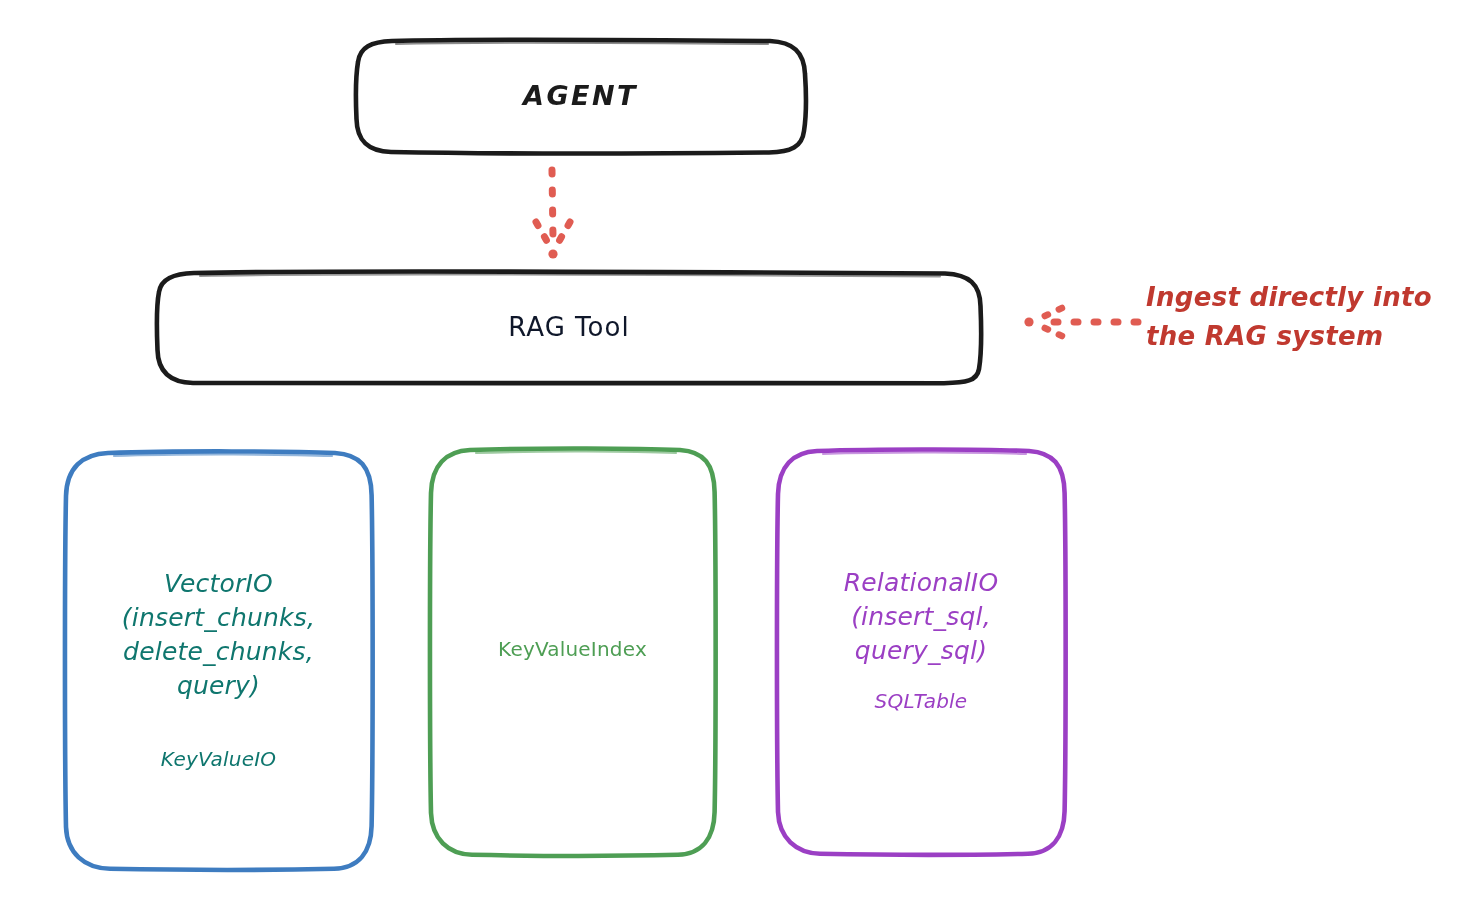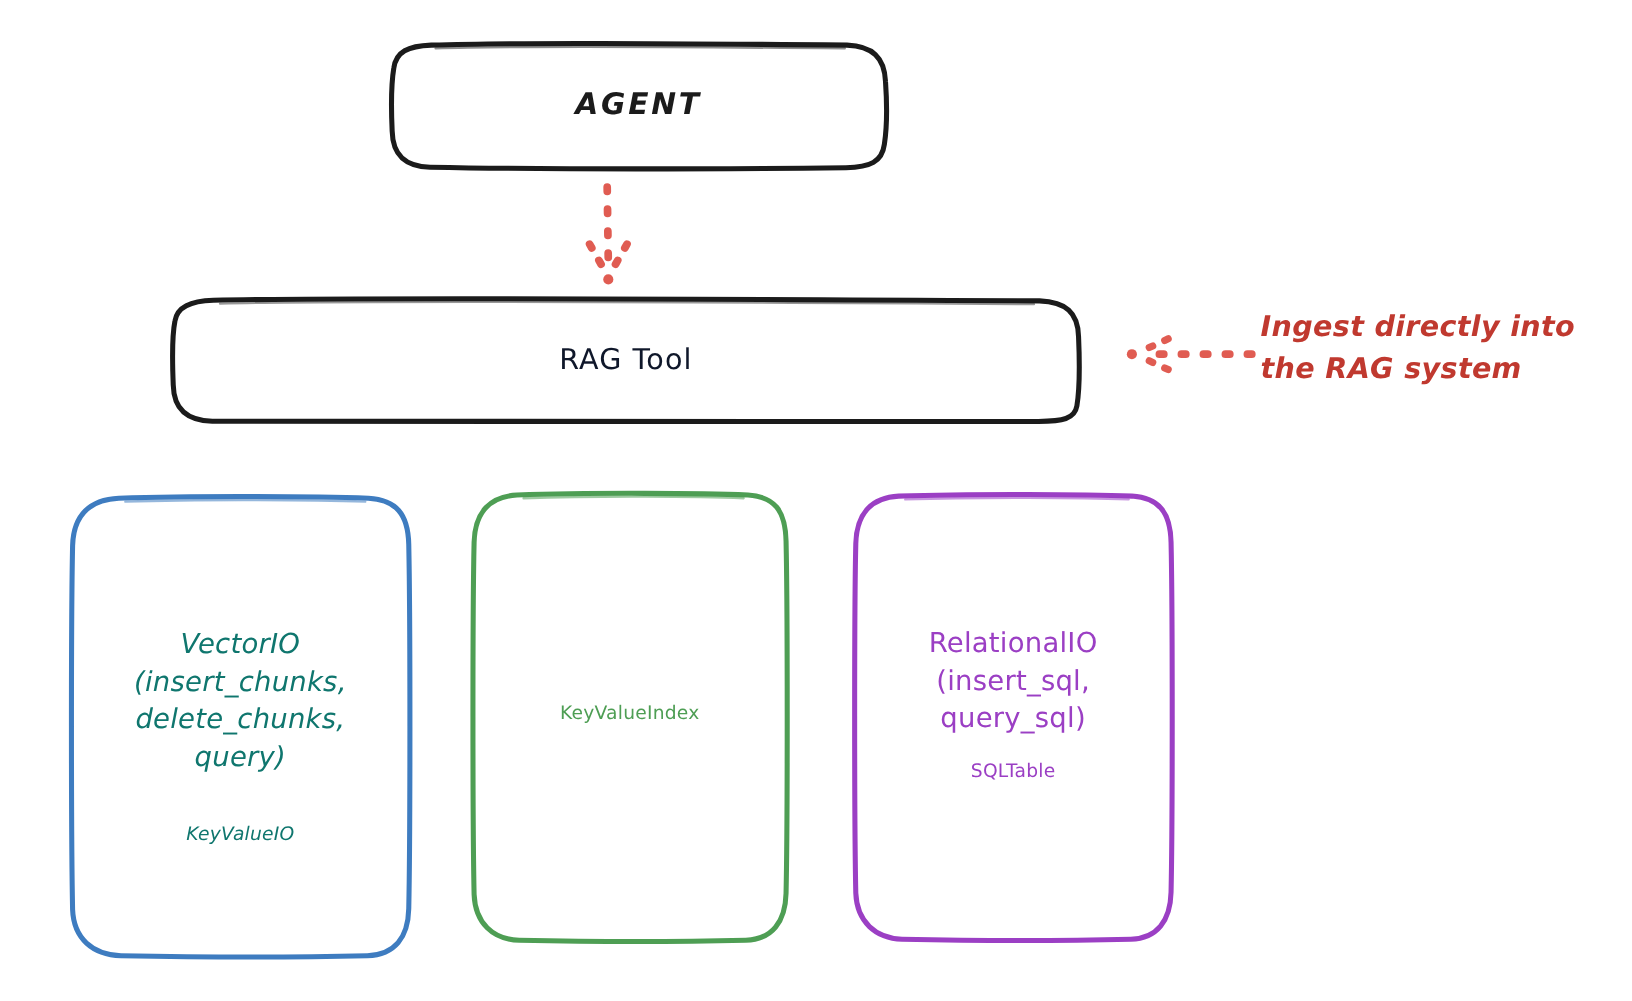--- a/index.html
+++ b/index.html
@@ -95,36 +95,36 @@
     font-family: "DejaVu Sans", sans-serif;
     font-weight: 500;
     font-size: 25px;
     line-height: 1.36;
     white-space: pre-line;
     letter-spacing: 0.2px;
   }
   .store-sub {
     font-family: "DejaVu Sans", sans-serif;
     font-weight: 500;
-    font-size: 17px;
+    font-size: 20px;
     letter-spacing: 0.2px;
   }
   .store-inner {
     display: flex;
     flex-direction: column;
     align-items: center;
     justify-content: center;
     gap: 44px;
     width: 100%;
     padding: 0 6px;
     box-sizing: border-box;
   }
   #vector-node .store-inner { transform: translateY(8px); }
   #keyvalue-node .store-inner { transform: translateY(-4px); gap: 42px; }
-  #relational-node .store-inner { transform: translateY(-14px); gap: 21px; }
+  #relational-node .store-inner { transform: translateY(-14px); gap: 21px; font-style: italic; }
 
   .c-blue   { color: #0f766e; font-style: italic; }
   .c-green  { color: #4e9e54; }
   .c-purple { color: #9b3fc4; }
 
   
   #annotation {
     position: absolute;
     left: 1146px;
     top: 278px;

